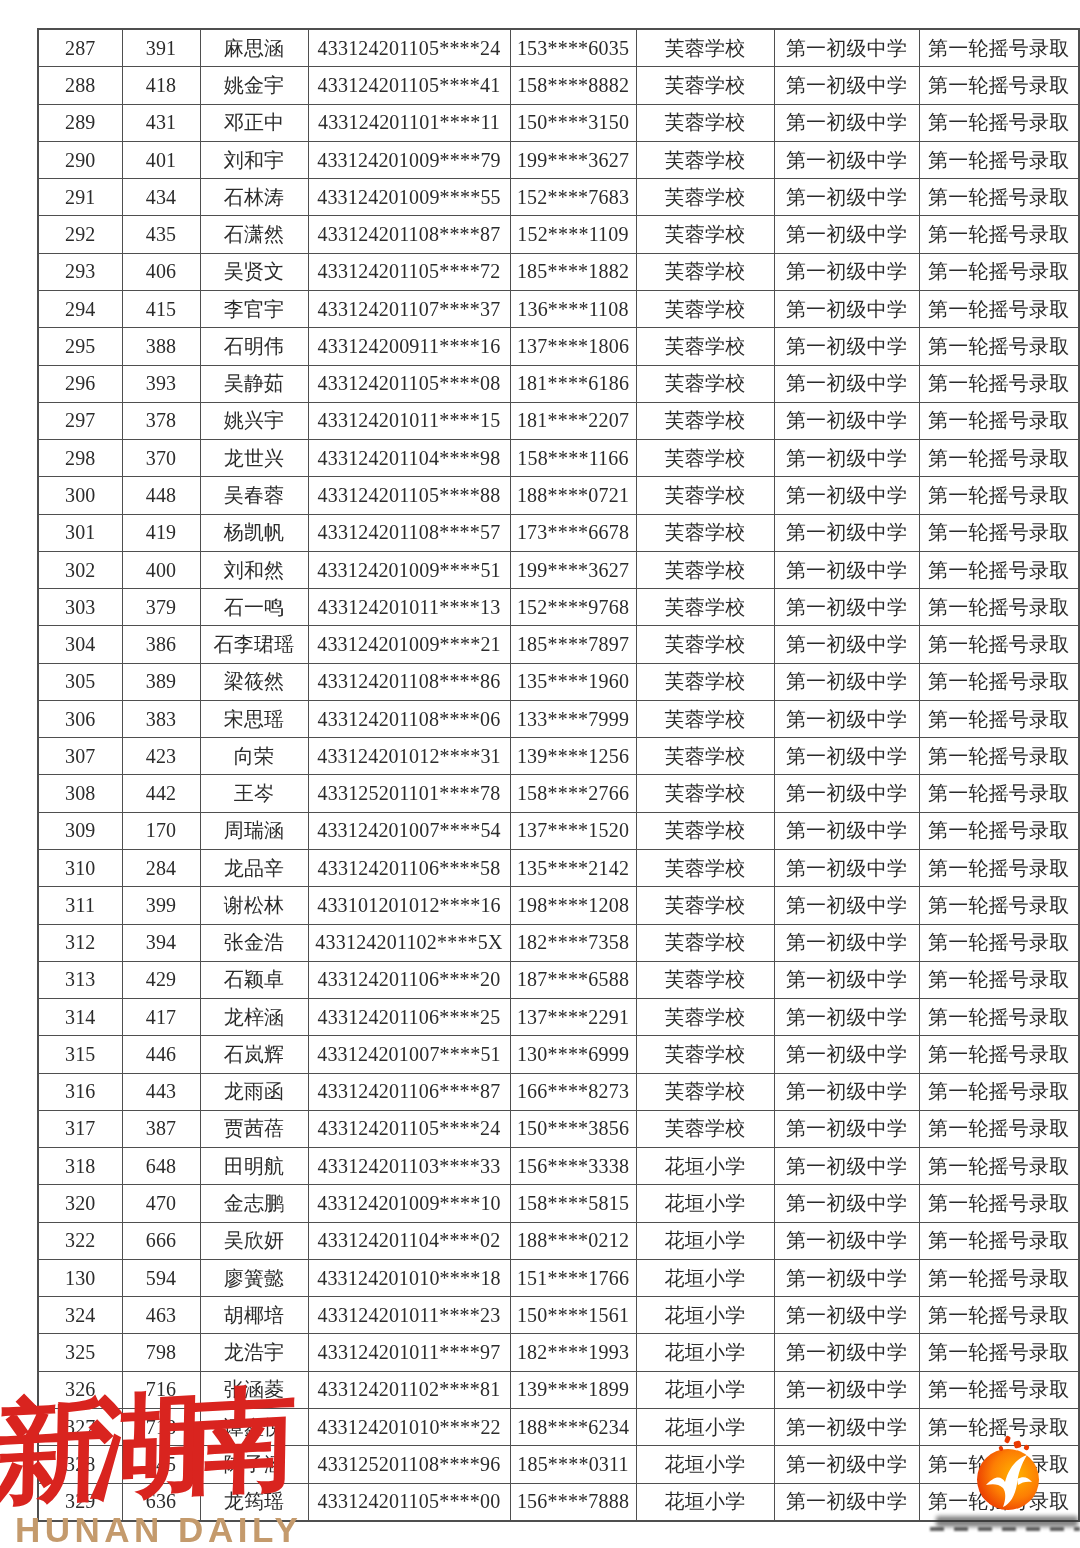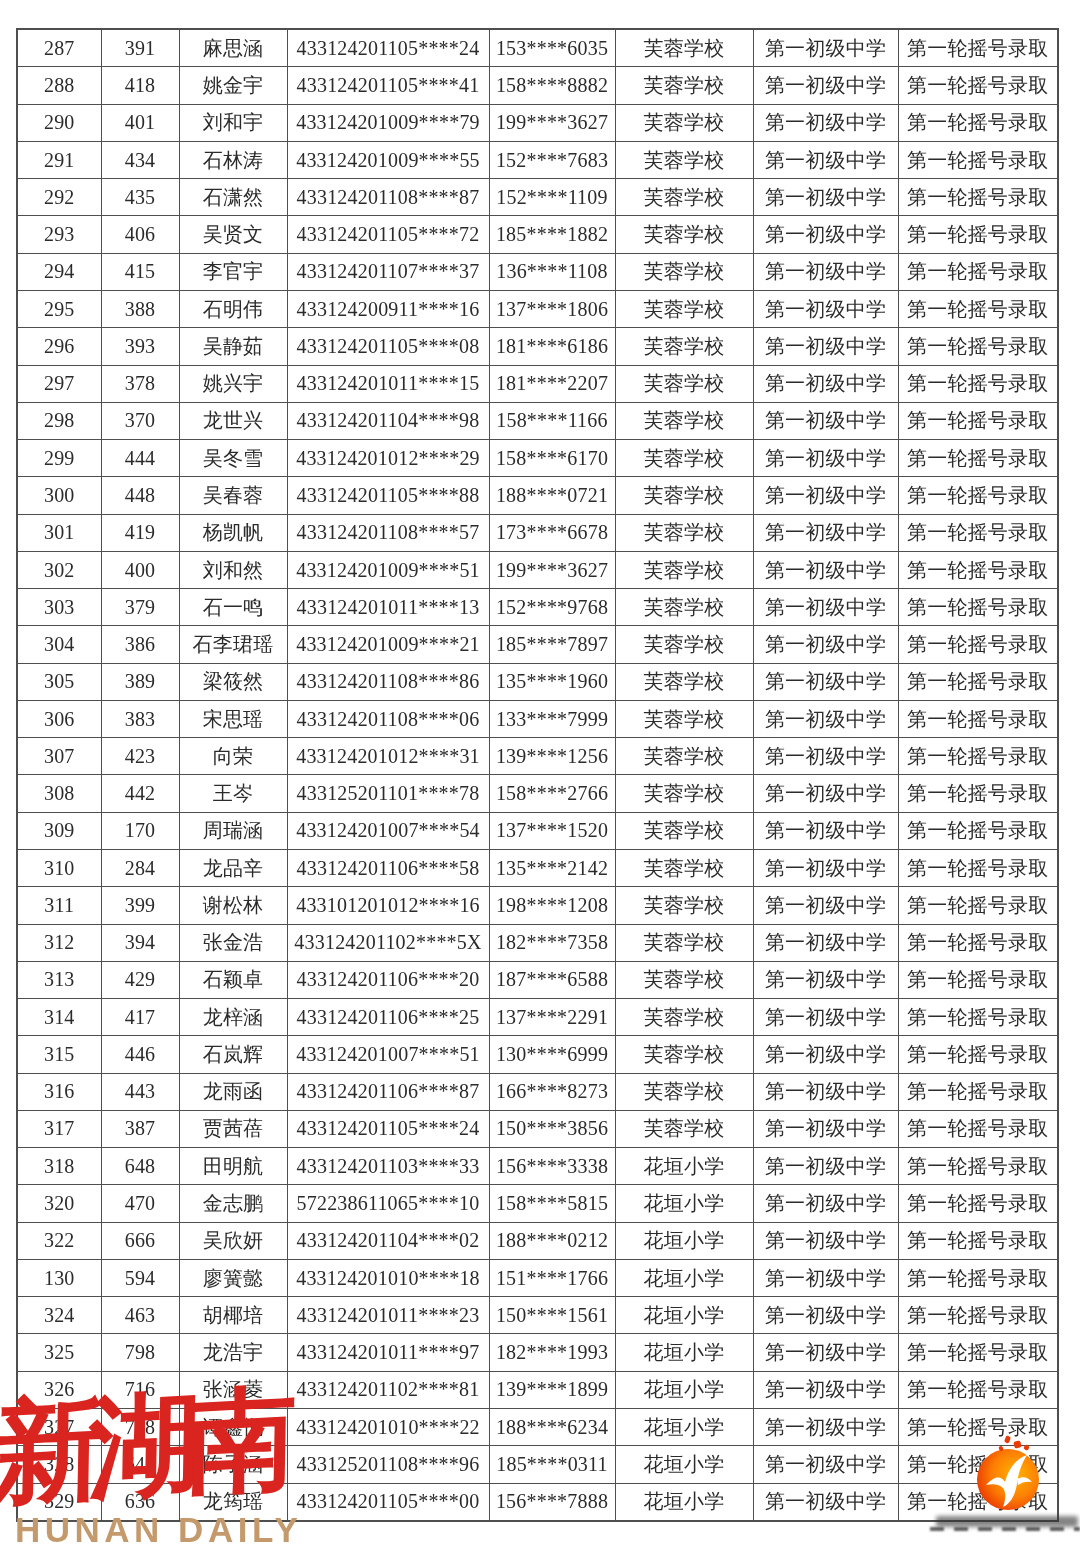--- a/index.html
+++ b/index.html
@@ -3,21 +3,21 @@
 <meta charset="utf-8">
 <style>
   html,body{margin:0;padding:0;}
   body{
     width:1080px;height:1548px;position:relative;overflow:hidden;
     background:#ffffff;
     font-family:"Liberation Serif","DejaVu Serif",serif;
   }
   
   .roster{
-    position:absolute;left:16px;top:28px;
+    position:absolute;left:37px;top:28px;
     width:1041px;height:1494px;
     border-collapse:collapse;table-layout:fixed;
     border:2px solid var(--border_gray,#4f4f4f);
     z-index:1;background:#fff;
   }
   .roster td{
     border:1px solid var(--border_gray,#4f4f4f);
     text-align:center;vertical-align:middle;
     font-size:20px;color:var(--text,#2b2b2b);
     padding:0;white-space:nowrap;overflow:hidden;
@@ -94,20 +94,30 @@
     <td>288</td>
     <td>418</td>
     <td>姚金宇</td>
     <td>433124201105****41</td>
     <td>158****8882</td>
     <td>芙蓉学校</td>
     <td>第一初级中学</td>
     <td>第一轮摇号录取</td>
   </tr>
       <tr>
+    <td>289</td>
+    <td>431</td>
+    <td>邓正中</td>
+    <td>433124201101****11</td>
+    <td>150****3150</td>
+    <td>芙蓉学校</td>
+    <td>第一初级中学</td>
+    <td>第一轮摇号录取</td>
+  </tr>
+      <tr>
     <td>290</td>
     <td>401</td>
     <td>刘和宇</td>
     <td>433124201009****79</td>
     <td>199****3627</td>
     <td>芙蓉学校</td>
     <td>第一初级中学</td>
     <td>第一轮摇号录取</td>
   </tr>
       <tr>
@@ -184,30 +194,20 @@
     <td>298</td>
     <td>370</td>
     <td>龙世兴</td>
     <td>433124201104****98</td>
     <td>158****1166</td>
     <td>芙蓉学校</td>
     <td>第一初级中学</td>
     <td>第一轮摇号录取</td>
   </tr>
       <tr>
-    <td>299</td>
-    <td>444</td>
-    <td>吴冬雪</td>
-    <td>433124201012****29</td>
-    <td>158****6170</td>
-    <td>芙蓉学校</td>
-    <td>第一初级中学</td>
-    <td>第一轮摇号录取</td>
-  </tr>
-      <tr>
     <td>300</td>
     <td>448</td>
     <td>吴春蓉</td>
     <td>433124201105****88</td>
     <td>188****0721</td>
     <td>芙蓉学校</td>
     <td>第一初级中学</td>
     <td>第一轮摇号录取</td>
   </tr>
       <tr>
@@ -387,21 +387,21 @@
     <td>433124201103****33</td>
     <td>156****3338</td>
     <td>花垣小学</td>
     <td>第一初级中学</td>
     <td>第一轮摇号录取</td>
   </tr>
       <tr>
     <td>320</td>
     <td>470</td>
     <td>金志鹏</td>
-    <td>572238611065****10</td>
+    <td>433124201009****10</td>
     <td>158****5815</td>
     <td>花垣小学</td>
     <td>第一初级中学</td>
     <td>第一轮摇号录取</td>
   </tr>
       <tr>
     <td>322</td>
     <td>666</td>
     <td>吴欣妍</td>
     <td>433124201104****02</td>

